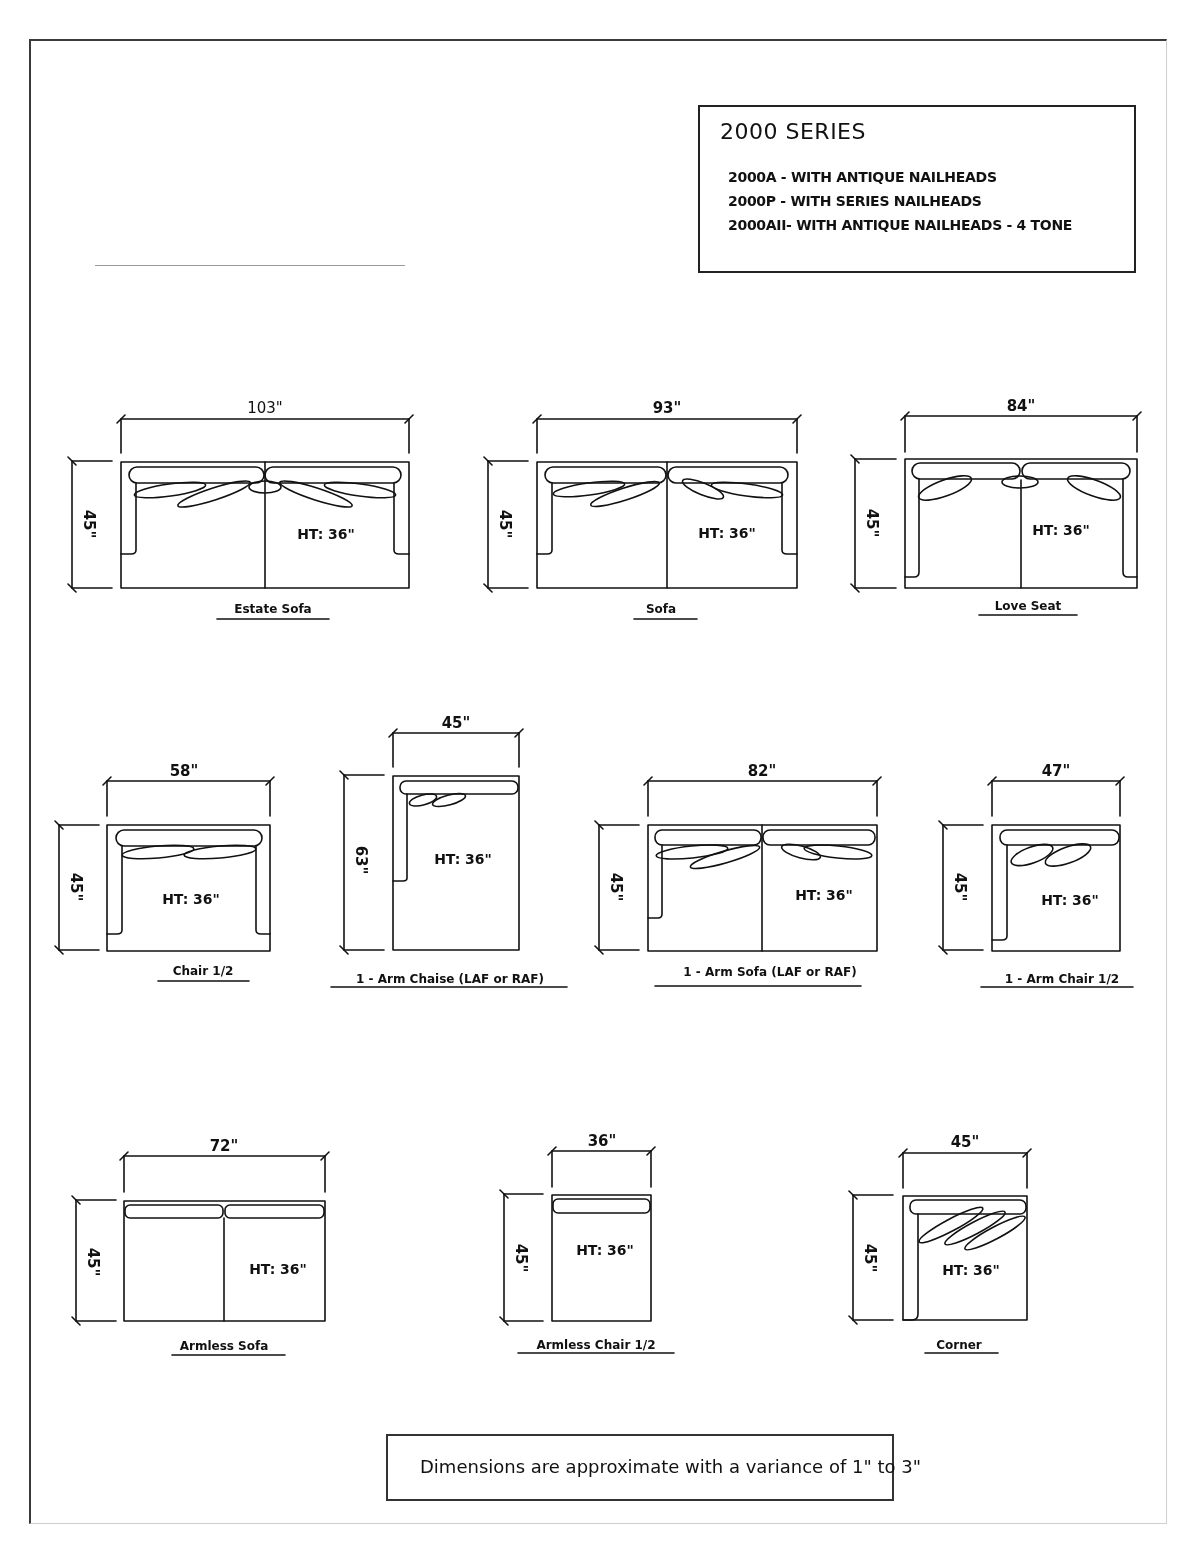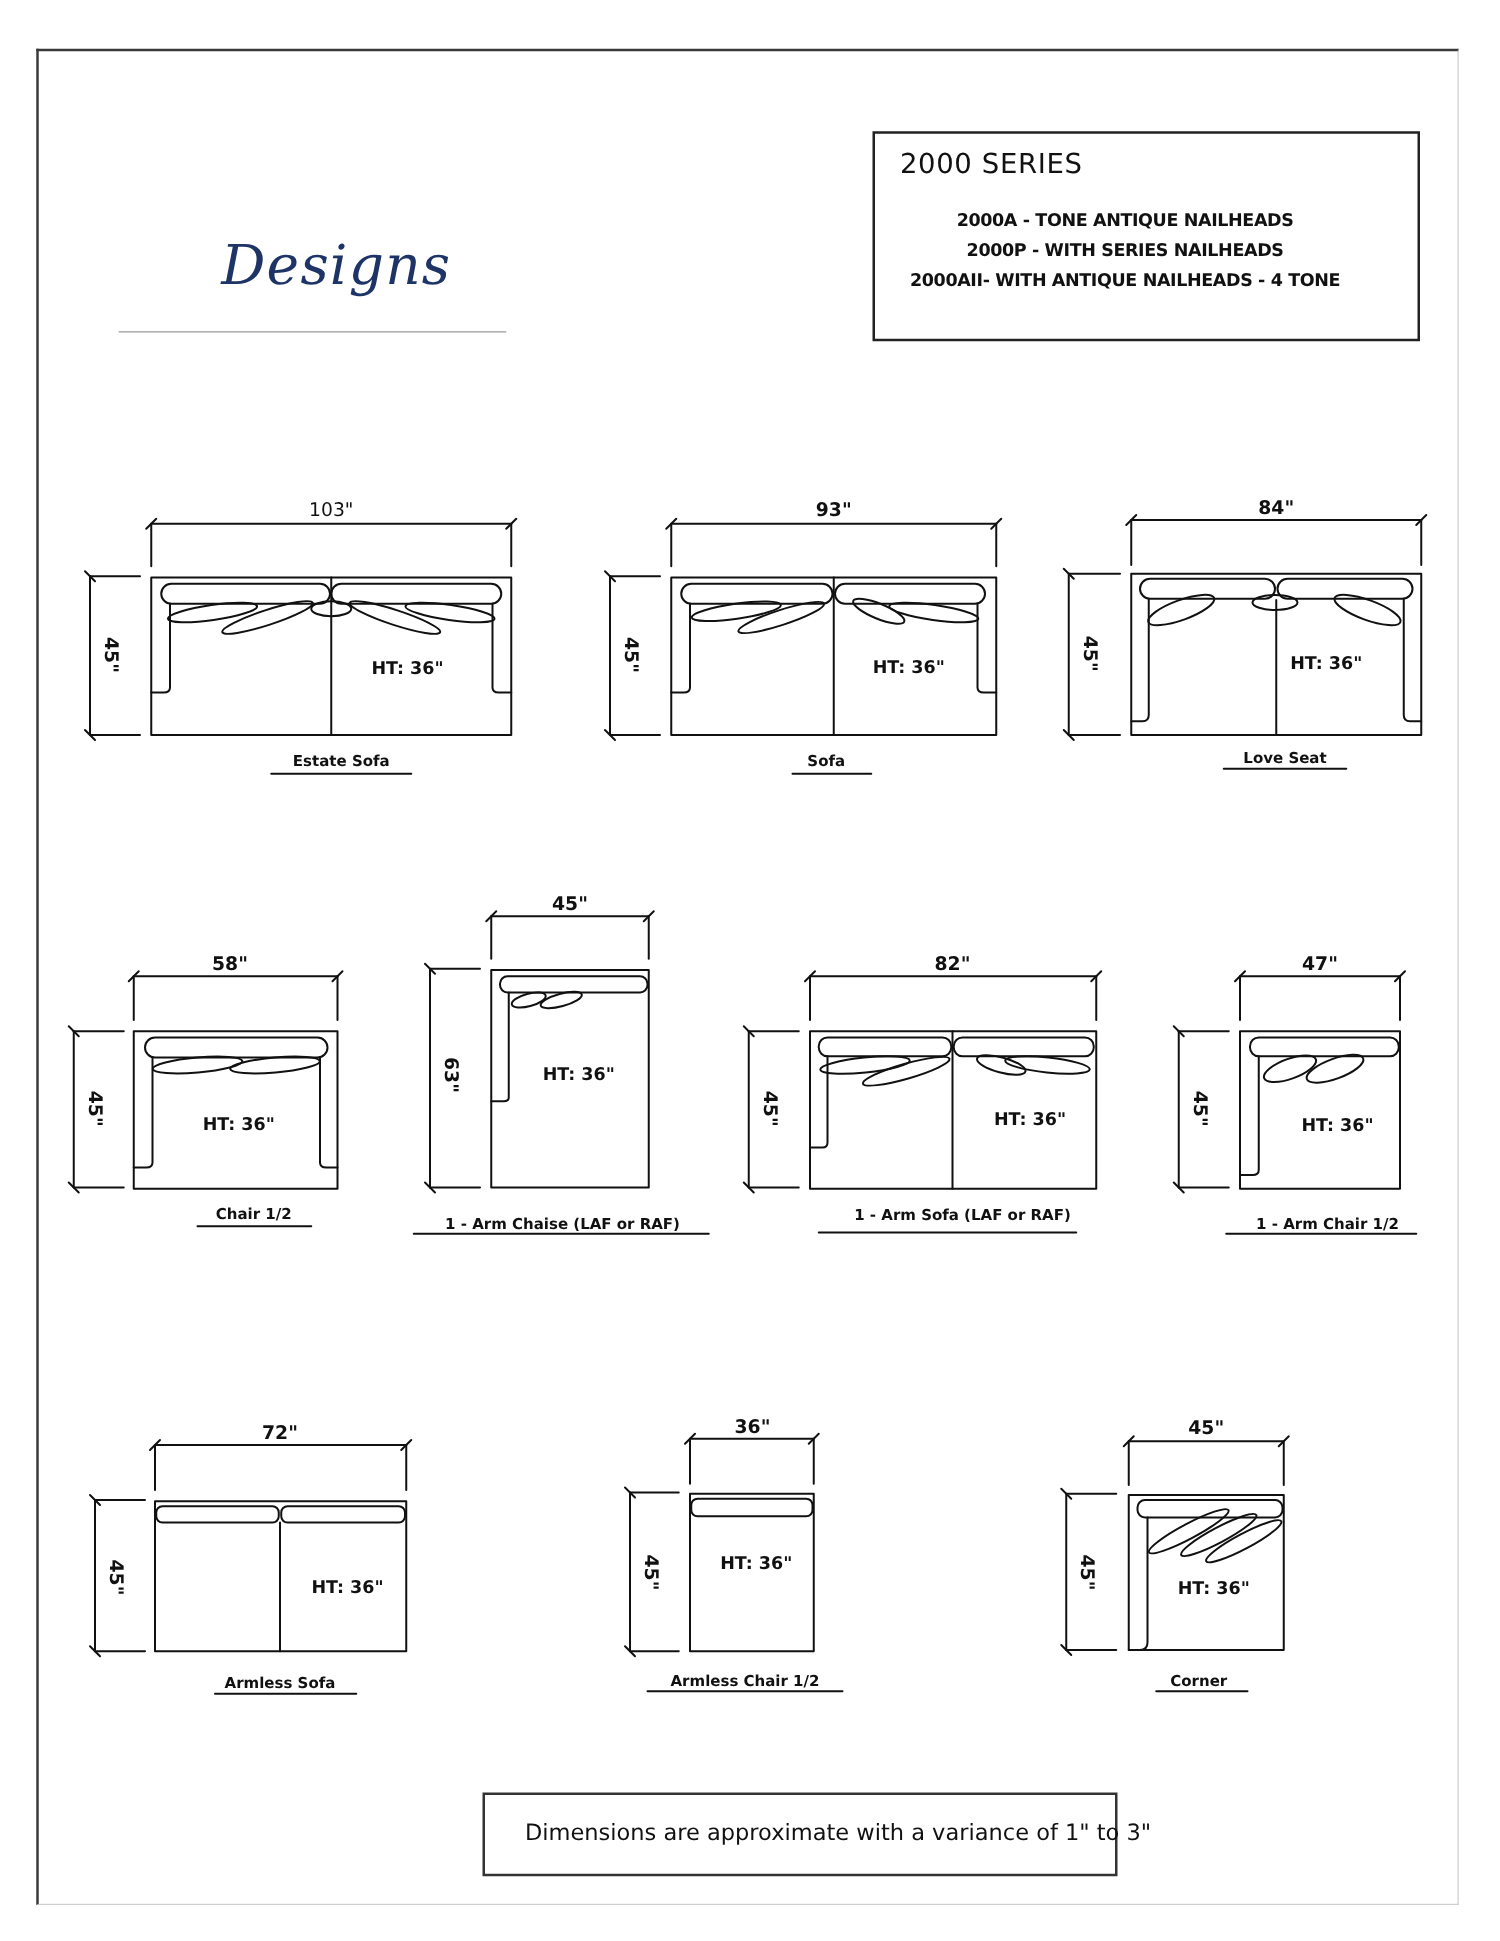--- a/index.html
+++ b/index.html
@@ -2,43 +2,42 @@
 <html><head>
 <meta charset="utf-8">
 <style>
   html,body{margin:0;padding:0;background:#ffffff;}
   body{width:1200px;height:1553px;position:relative;overflow:hidden;font-family:"DejaVu Sans",sans-serif;color:#111;}
   .page-border{position:absolute;left:29px;top:39px;width:1138px;height:1485px;border-top:2px solid #3a3a3a;border-left:2px solid #3a3a3a;border-right:1px solid #cfcfcf;border-bottom:1px solid #cfcfcf;box-sizing:border-box;}
   .logo{position:absolute;left:95px;top:125px;width:310px;height:145px;}
   .logo-line1{position:absolute;left:10px;top:12px;font-family:"DejaVu Serif",serif;font-style:italic;font-size:44px;color:#1f3466;letter-spacing:1px;white-space:nowrap;}
   .logo-line2{position:absolute;left:82px;top:62px;font-family:"DejaVu Serif",serif;font-style:italic;font-size:44px;color:#1f3466;letter-spacing:1px;white-space:nowrap;}
   .logo-rule{position:absolute;left:0;top:140px;width:310px;height:1px;background:#9a9a9a;}
-  .series-box{position:absolute;left:698px;top:105px;width:438px;height:168px;border:2px solid #222;box-sizing:border-box;text-align:center;}
+  .series-box{position:absolute;left:698px;top:105px;width:438px;height:168px;border:2px solid #222;box-sizing:border-box;}
   .series-title{position:absolute;left:20px;top:12px;font-size:22px;font-weight:normal;letter-spacing:0.5px;}
   .series-items{position:absolute;left:28px;top:58px;margin:0;padding:0;list-style:none;}
   .series-items li{font-size:14px;font-weight:bold;line-height:24px;letter-spacing:-0.3px;white-space:nowrap;}
   .drawings{position:absolute;left:0;top:0;}
   .note-box{position:absolute;left:386px;top:1434px;width:508px;height:67px;border:2px solid #333;box-sizing:border-box;}
   .note-text{position:absolute;left:32px;top:20px;font-size:18px;white-space:nowrap;}
   svg text{font-family:"DejaVu Sans",sans-serif;}
 </style>
 </head>
 <body>
 
 <div class="page-border"></div>
 
 <div class="logo">
-  <div class="logo-line2">Designs</div>
   <div class="logo-rule"></div>
 </div>
 
 <div class="series-box">
   <div class="series-title">2000 SERIES</div>
   <ul class="series-items">
-    <li>2000A - TONE ANTIQUE NAILHEADS</li>
+    <li>2000A - WITH ANTIQUE NAILHEADS</li>
     <li>2000P - WITH SERIES NAILHEADS</li>
     <li>2000AII- WITH ANTIQUE NAILHEADS - 4 TONE</li>
   </ul>
 </div>
 
 <svg class="drawings" width="1200" height="1553" viewBox="0 0 1200 1553" fill="none" stroke="#111" stroke-width="1.6" stroke-linecap="round" stroke-linejoin="round">
 
   <g>
     <g>
       <line x1="121" y1="419" x2="409" y2="419"></line>

